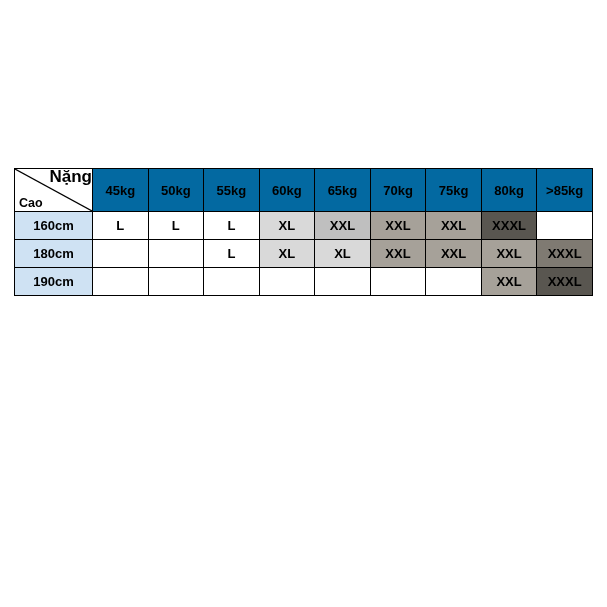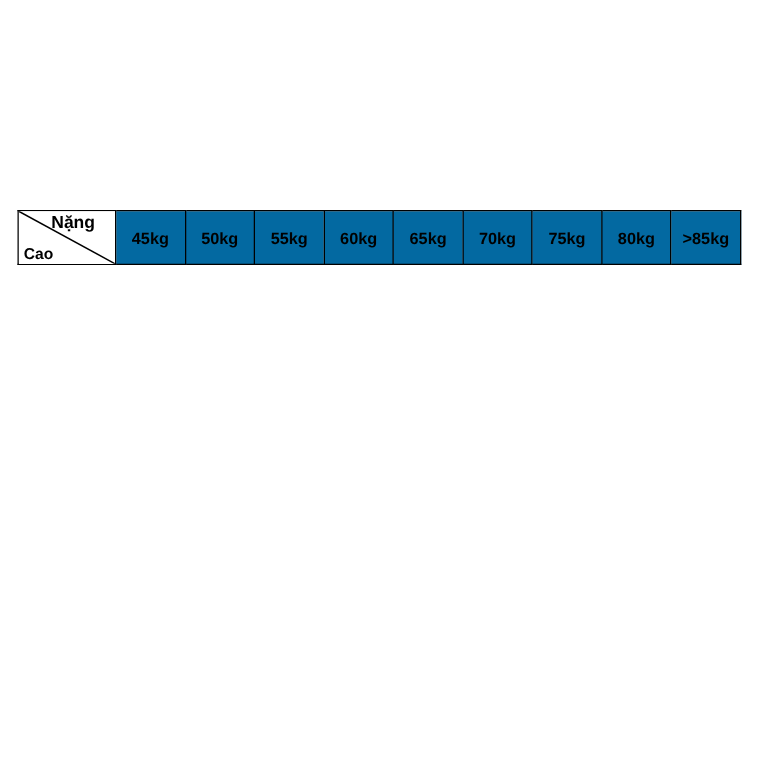--- a/index.html
+++ b/index.html
@@ -45,23 +45,23 @@
   }
   td.corner .diag {
     position: absolute;
     inset: 0;
     width: 100%;
     height: 100%;
     display: block;
   }
   td.corner .lbl-w {
     position: absolute;
-    right: 16px;
+    right: 0;
     top: 1px;
-    font-size: 14px;
+    font-size: 17px;
     font-weight: bold;
     line-height: 14px;
   }
   td.corner .lbl-h {
     position: absolute;
     left: 4px;
     bottom: 1px;
     font-size: 12.5px;
     font-weight: bold;
     line-height: 14px;
@@ -103,21 +103,57 @@
         <td class="wh">50kg</td>
         <td class="wh">55kg</td>
         <td class="wh">60kg</td>
         <td class="wh">65kg</td>
         <td class="wh">70kg</td>
         <td class="wh">75kg</td>
         <td class="wh">80kg</td>
         <td class="wh">&gt;85kg</td>
       </tr>
 
+      <tr>
+        <td class="hh">160cm</td>
+        <td class="cell f-white">L</td>
+        <td class="cell f-white">L</td>
+        <td class="cell f-white">L</td>
+        <td class="cell f-light">XL</td>
+        <td class="cell f-mid">XXL</td>
+        <td class="cell f-warm">XXL</td>
+        <td class="cell f-warm">XXL</td>
+        <td class="cell f-xdark">XXXL</td>
+        <td class="cell f-white"></td>
+      </tr>
 
 
 
 
+      <tr>
+        <td class="hh">180cm</td>
+        <td class="cell f-white"></td>
+        <td class="cell f-white"></td>
+        <td class="cell f-white">L</td>
+        <td class="cell f-light">XL</td>
+        <td class="cell f-light">XL</td>
+        <td class="cell f-warm">XXL</td>
+        <td class="cell f-warm">XXL</td>
+        <td class="cell f-warm">XXL</td>
+        <td class="cell f-dark">XXXL</td>
+      </tr>
 
 
+      <tr>
+        <td class="hh">190cm</td>
+        <td class="cell f-white"></td>
+        <td class="cell f-white"></td>
+        <td class="cell f-white"></td>
+        <td class="cell f-white"></td>
+        <td class="cell f-white"></td>
+        <td class="cell f-white"></td>
+        <td class="cell f-white"></td>
+        <td class="cell f-warm">XXL</td>
+        <td class="cell f-xdark">XXXL</td>
+      </tr>
     </tbody>
   </table>
 </div>
 
 </body></html>

